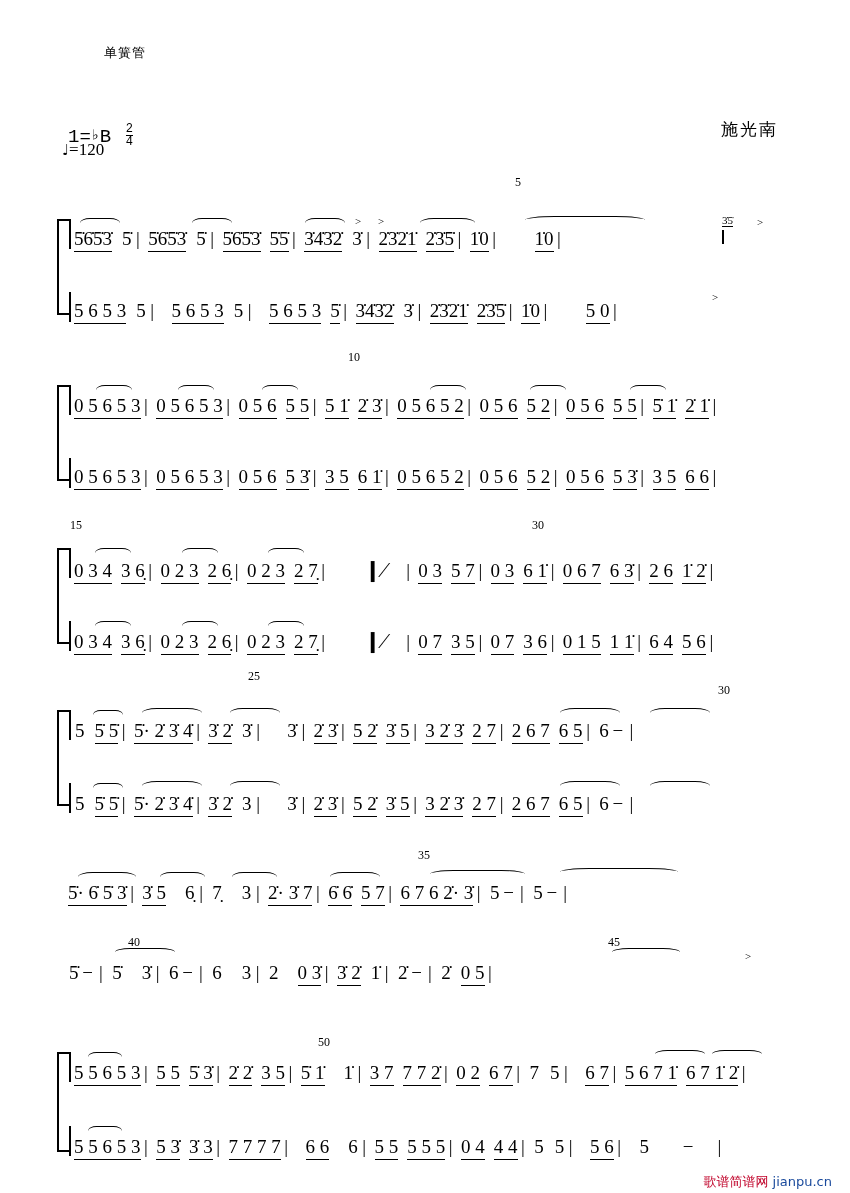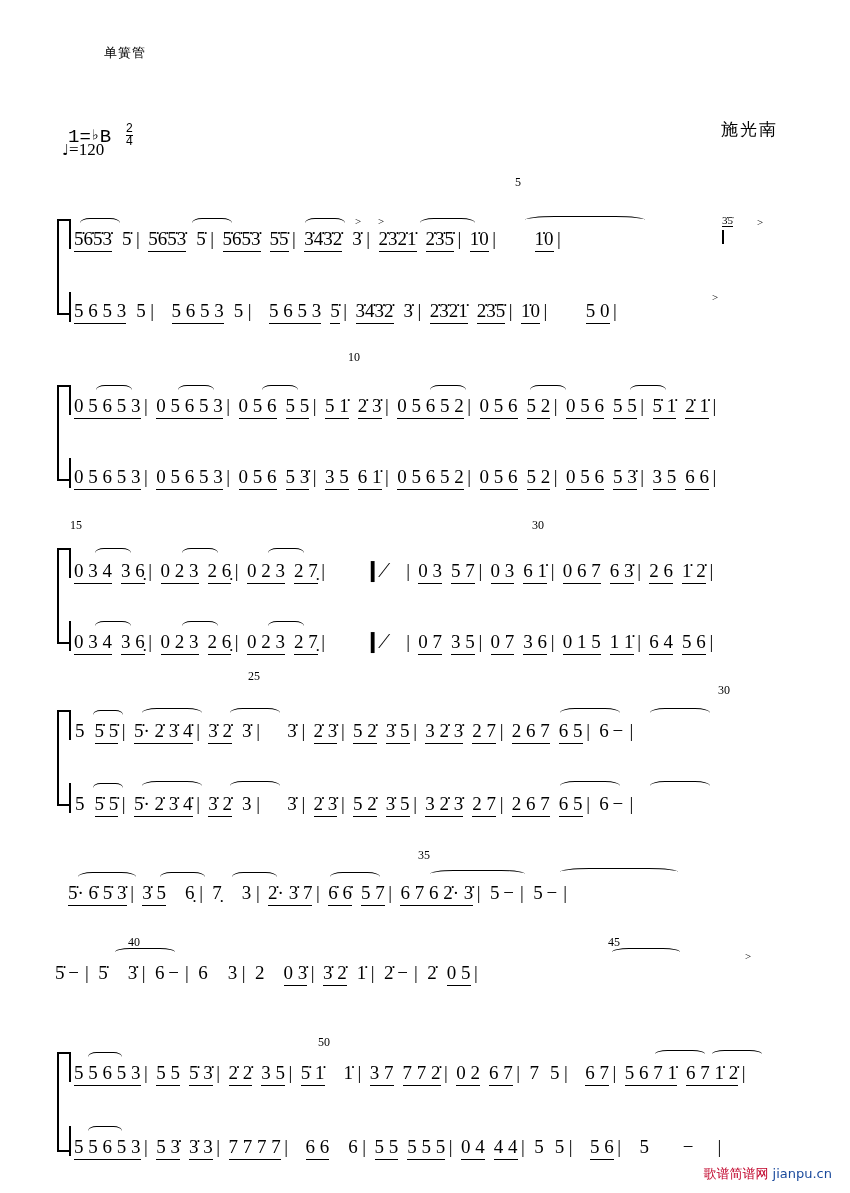--- a/index.html
+++ b/index.html
@@ -79,21 +79,21 @@
   .grace{position:absolute;font-size:11px;}
   .grace .gl{border-bottom:1px solid #000;}
 
   
   .repeat{display:inline-block;font-size:21px;transform:scaleX(1.1);}
 
   
   .dash{display:inline-block;width:16px;text-align:center;}
 
   .footer{
-    position:absolute;right:18px;bottom:10px;
+    position:absolute;right:18px;bottom:2px;
     font-family:"DejaVu Sans", sans-serif;font-size:13px;color:#333;margin-left:28px;
   }
   .footer .red{color:#c00028;}
   .footer .blue{color:#1a4a9c;}
 </style>
 </head>
 <body>
 
 <div class="page">
 
@@ -278,21 +278,21 @@
     <span class="ul u1">6̇ 6̇</span><span class="sp"></span><span class="ul u1">5 7</span><span class="bar"></span>
     <span class="ul u1">6 7 6 2̇· 3̇</span><span class="bar"></span>
     <span class="n">5</span><span class="dash">−</span><span class="bar"></span>
     <span class="n">5</span><span class="dash">−</span><span class="bar"></span>
   </div>
 
   <div class="slur wide" style="left:115px;top:948px;width:60px;"></div>
   <div class="slur wide" style="left:612px;top:948px;width:68px;"></div>
   <div class="acc" style="left:745px;top:950px;">&gt;</div>
 
-  <div class="sysrow" style="left:54px;top:962px;">
+  <div class="sysrow" style="left:68px;top:962px;">
     <span class="n">5̇</span><span class="dash">−</span><span class="bar"></span>
     <span class="n">5̇</span><span class="sp2"></span><span class="n">3̇</span><span class="bar"></span>
     <span class="n">6</span><span class="dash">−</span><span class="bar"></span>
     <span class="n">6</span><span class="sp2"></span><span class="n">3</span><span class="bar"></span>
     <span class="n">2</span><span class="sp2"></span><span class="ul u1">0 3̇</span><span class="bar"></span>
     <span class="ul u1">3̇ 2̇</span><span class="sp"></span><span class="n">1̇</span><span class="bar"></span>
     <span class="n">2̇</span><span class="dash">−</span><span class="bar"></span>
     <span class="n">2̇</span><span class="sp"></span><span class="ul u1">0 5</span><span class="bar"></span>
   </div>
 

